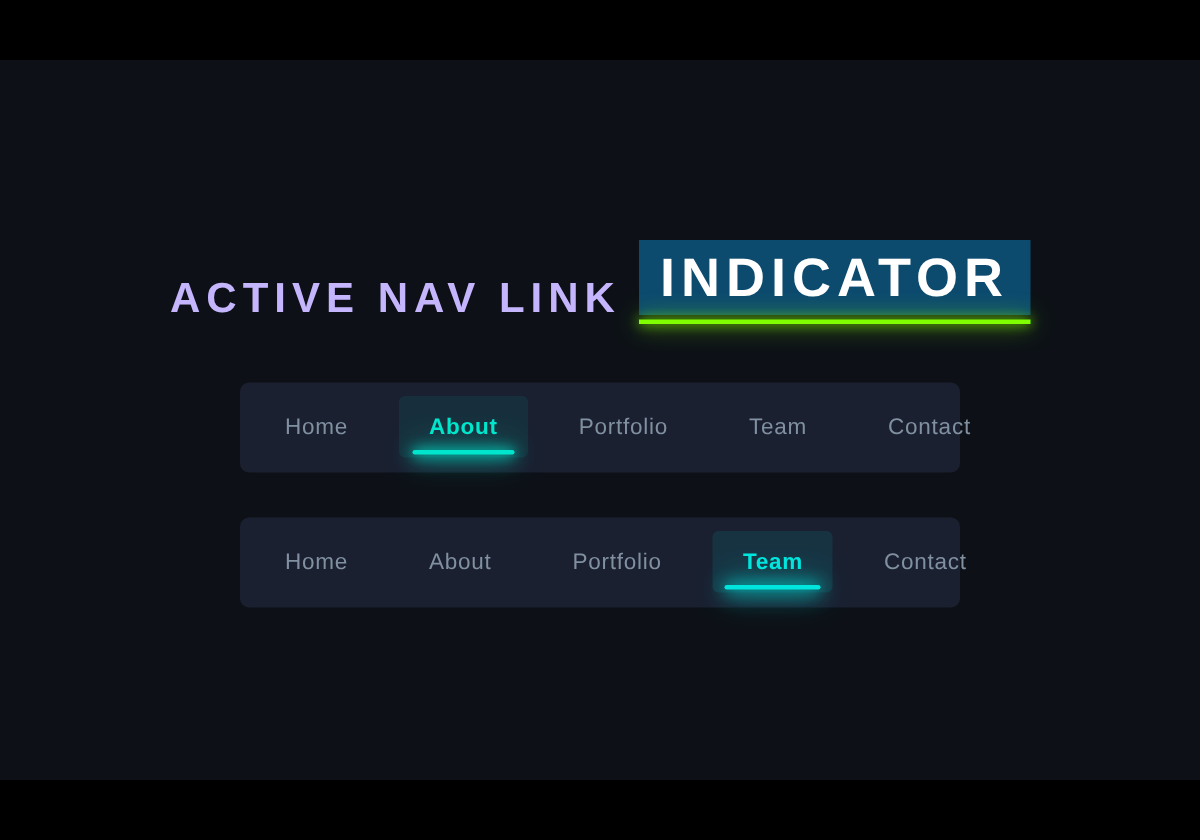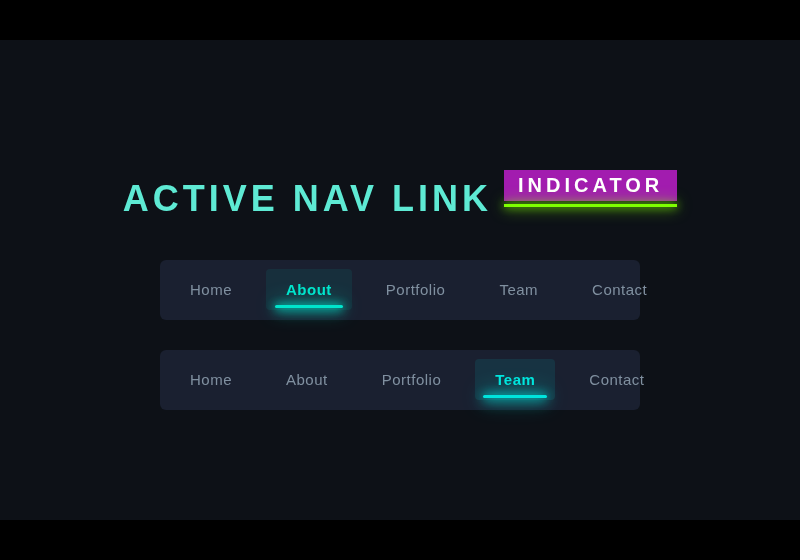--- a/index.html
+++ b/index.html
@@ -38,35 +38,35 @@
 
     
     .title-row {
       display: flex;
       align-items: center;
       gap: 12px;
       margin-bottom: 10px;
     }
 
     .title-plain {
-      font-size: 36px;
+      font-size: 28px;
       font-weight: 800;
-      color: #5eead4;
+      color: #c4b5fd;
       letter-spacing: 4px;
       text-transform: uppercase;
       margin-top: 27px;
     }
 
     .title-highlight {
-      font-size: 20px;
+      font-size: 36px;
       font-weight: 800;
       color: #fff;
       letter-spacing: 4px;
       text-transform: uppercase;
-      background: #a21caf;
+      background: #0c4a6e;
       padding: 4px 14px;
       position: relative;
     }
 
     .title-highlight::after {
       content: '';
       position: absolute;
       bottom: -6px;
       left: 0;
       right: 0;

